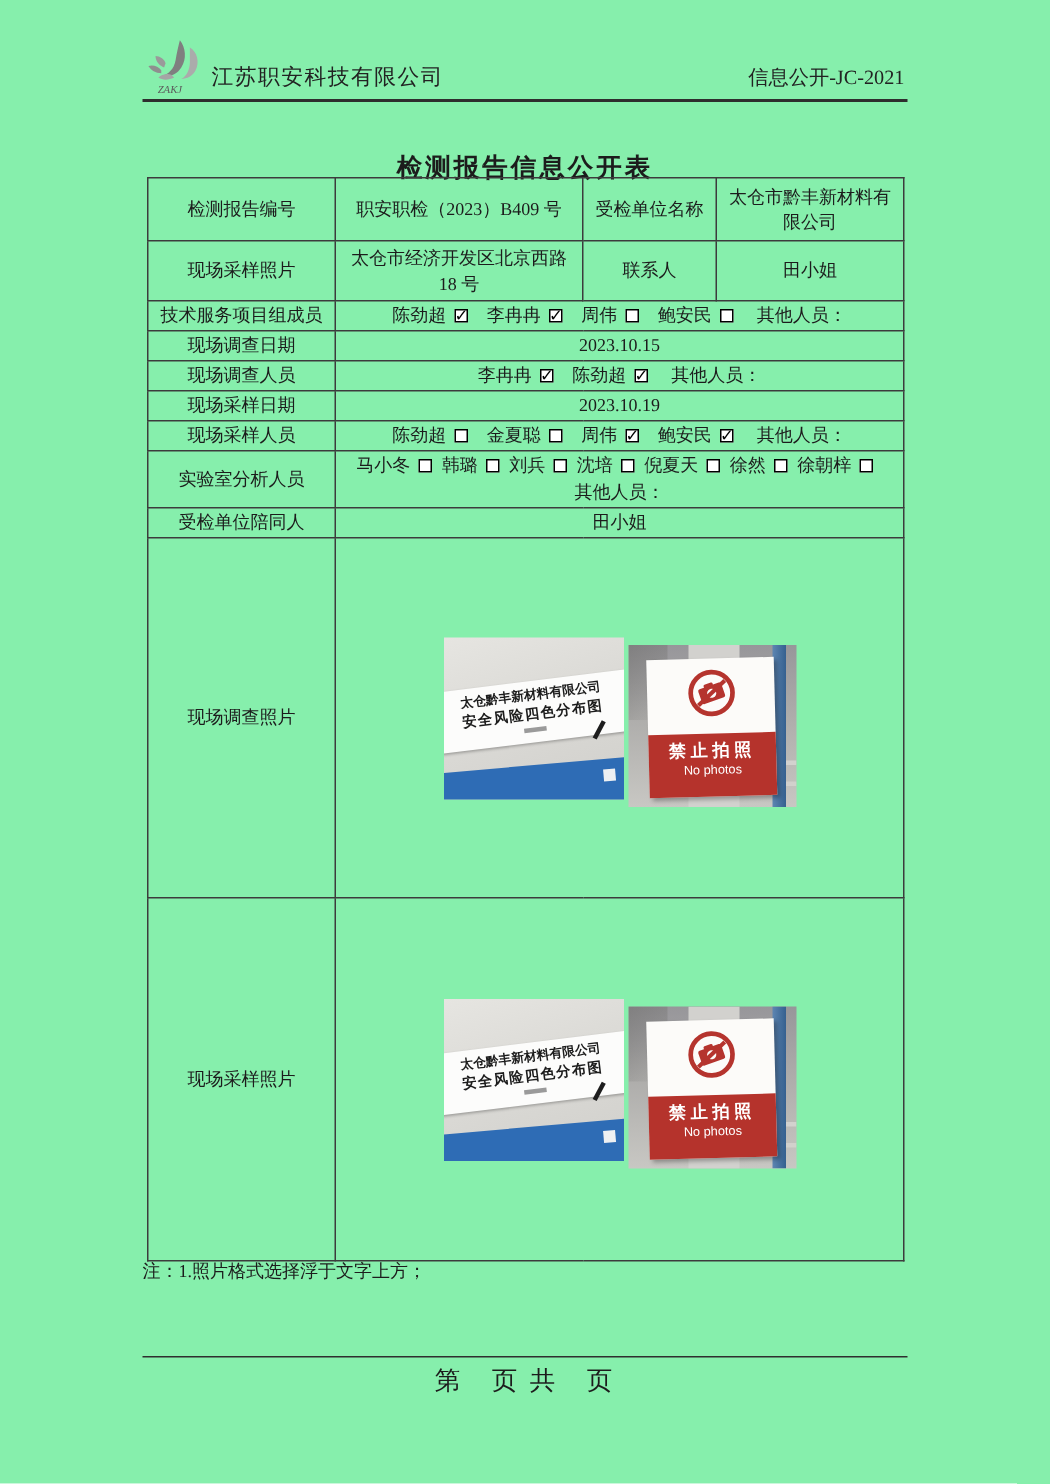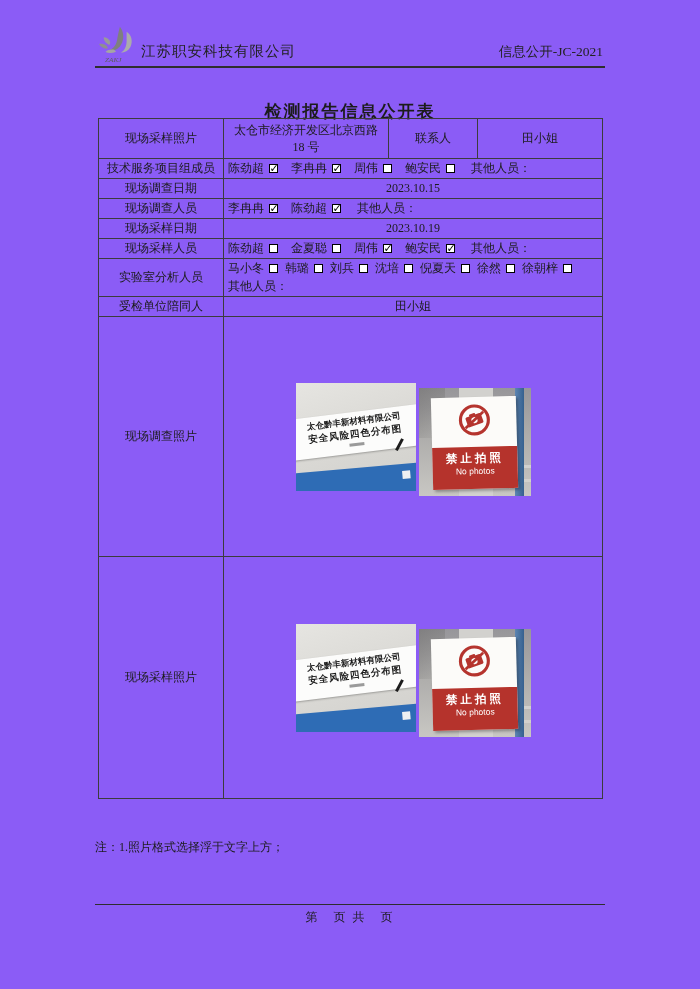--- a/index.html
+++ b/index.html
@@ -2,41 +2,41 @@
 <html><head>
 <meta charset="utf-8">
 <style>
   * { margin:0; padding:0; box-sizing:border-box; }
   html,body { background:#ffffff; }
   body {
     width:700px; height:989px; position:relative;
     font-family:"Liberation Serif","DejaVu Serif",serif;
     color:#1c1c1c;
   }
-  .page { position:absolute; inset:0; background:#8b5cf6; }
+  .page { position:absolute; inset:0; background:#86efac; }
 
   
   .header { position:absolute; left:95px; top:24px; width:510px; height:44px;
             border-bottom:2px solid #2e2e2e; }
   .logo { position:absolute; left:2px; top:0; width:42px; height:42px; }
   .company-name { position:absolute; left:46px; bottom:5px; font-size:14.5px; letter-spacing:1px; color:#222; }
   .doc-code { position:absolute; right:2px; bottom:5px; font-size:13.5px; color:#222; }
 
   
   .title { position:absolute; left:95px; top:100px; width:510px; text-align:center;
            font-size:17px; font-weight:bold; letter-spacing:2px; }
 
   
   table.form { position:absolute; left:98px; top:118px; width:504px;
                border-collapse:collapse; table-layout:fixed; }
   table.form td { border:1.5px solid #3c3c3c; font-size:12px; vertical-align:middle;
                   padding:1px 4px; overflow:hidden; }
   td.lbl { text-align:center; padding:1px 1px; }
   td.center { text-align:center; }
-  td.members { text-align:left; padding-left:7px; }
+  td.members { text-align:center; padding-left:7px; }
   .member { margin-right:13px; white-space:nowrap; }
   .member-list.lab .member { margin-right:7px; }
   .cb { display:inline-block; width:9px; height:9px; border:1.5px solid #000;
         margin-left:5px; vertical-align:-1px; position:relative; background:#fff; }
   .cb.checked::after { content:"\2713"; position:absolute; left:-0.5px; top:-3.5px;
         font-size:11px; font-weight:bold; color:#000; font-family:"DejaVu Sans",sans-serif; }
   .others-line { margin-top:1px; }
 
   
   .photo-wrap { display:flex; justify-content:center; align-items:center; gap:3px; height:234px; }
@@ -70,21 +70,21 @@
   .np-top { height:54%; display:flex; align-items:center; justify-content:center; }
   .np-band { height:46%; background:#b5332c; color:#fff; text-align:center; }
   .np-cn { font-size:11.5px; font-weight:bold; letter-spacing:3px; padding-top:4px; }
   .np-en { font-size:8.5px; margin-top:0; font-family:"Liberation Sans",sans-serif; }
 
   
   .note { position:absolute; left:95px; top:839px; font-size:12px; }
   .footer-line { position:absolute; left:95px; top:904px; width:510px; height:0;
      border-top:1.5px solid #2e2e2e; }
   .footer-text { position:absolute; left:95px; top:909px; width:510px;
-     text-align:center; font-size:12px; letter-spacing:2px; }
+     text-align:center; font-size:17px; letter-spacing:2px; }
 </style>
 </head>
 <body>
 
 <div class="page">
 
   <div class="header">
     <div class="logo">
       <svg viewBox="0 0 44 42" width="42" height="42">
         <path d="M24 2c4 5 5 13 1 19-3 5-9 7-14 6 5-1 9-5 10-11 .8-5 2-10 3-14z" fill="#7f7f7f"></path>
@@ -102,20 +102,26 @@
   <div class="title">检测报告信息公开表</div>
 
   <table class="form">
     <colgroup>
       <col style="width:125px">
         <col style="width:165px">
         <col style="width:89px">
         <col style="width:125px">
     </colgroup>
     <tbody>
+        <tr style="height:42px">
+      <td class="lbl">检测报告编号</td>
+      <td class="center">职安职检（2023）B409 号</td>
+      <td class="lbl">受检单位名称</td>
+      <td class="center">太仓市黔丰新材料有限公司</td>
+    </tr>
     <tr style="height:40px">
       <td class="lbl">现场采样照片</td>
       <td class="center">太仓市经济开发区北京西路 18 号</td>
       <td class="lbl">联系人</td>
       <td class="center">田小姐</td>
     </tr>
     <tr style="height:20px">
       <td class="lbl">技术服务项目组成员</td>
       <td class="members" colspan="3">
         <span class="member-list"><span class="member"><span>陈劲超</span><span class="cb checked"></span></span><span class="member"><span>李冉冉</span><span class="cb checked"></span></span><span class="member"><span>周伟</span><span class="cb"></span></span><span class="member"><span>鲍安民</span><span class="cb"></span></span></span>

